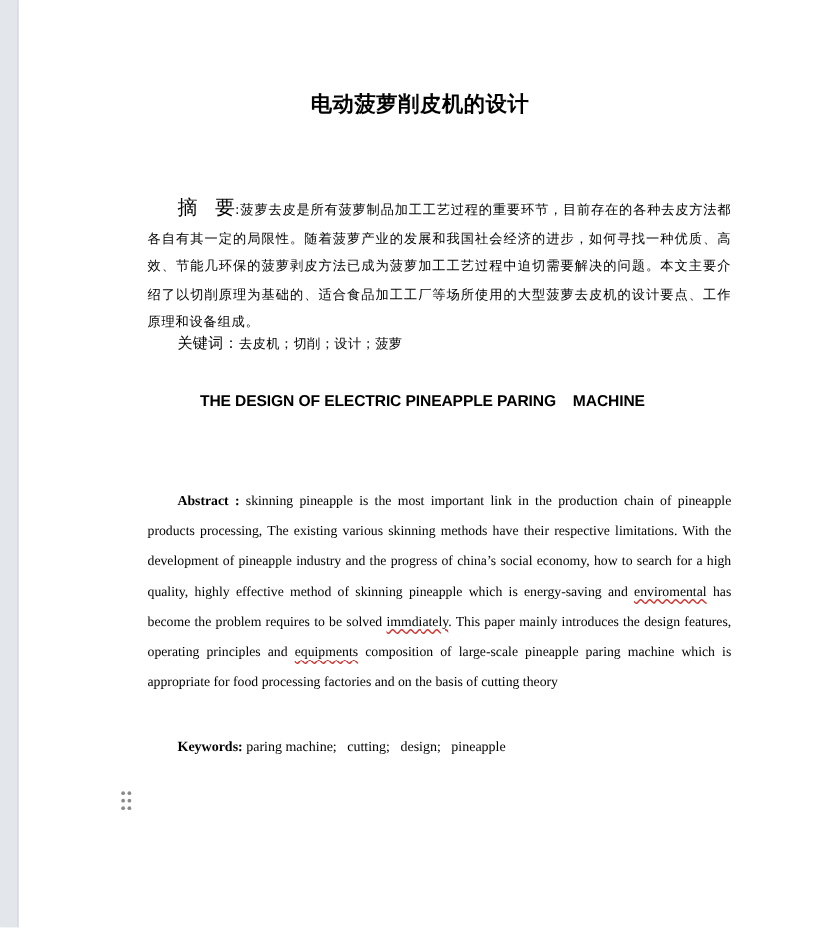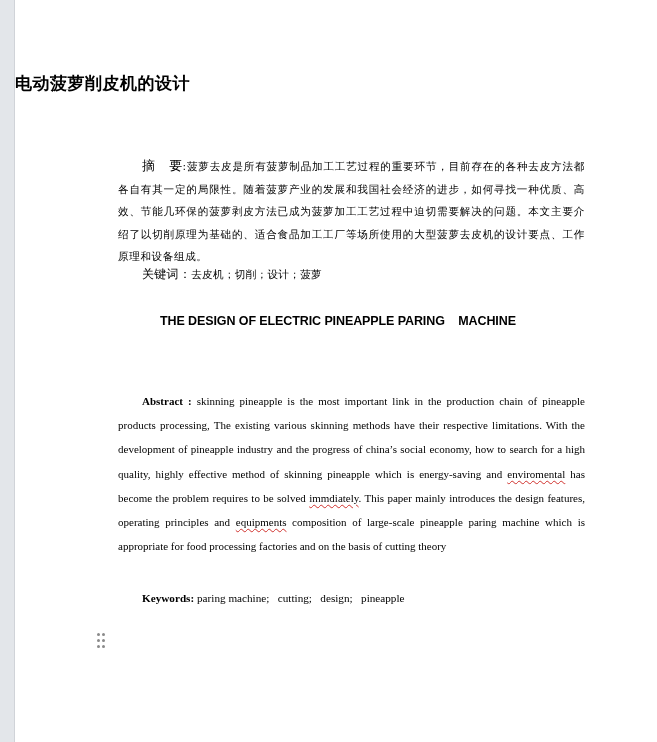--- a/index.html
+++ b/index.html
@@ -26,42 +26,42 @@
     .page {
       position: absolute;
       left: 15px; top: 0;
       width: 642px; height: 742px;
       background: #fff;
     }
     .cn-title {
       position: absolute;
       left: 0; width: 642px;
       top: 72px;
-      text-align: left;
+      text-align: center;
       font-family: "DejaVu Sans", sans-serif;
       font-weight: bold;
       font-size: 17px;
       letter-spacing: 0.5px;
       margin-left: 0px;
     }
     .cn-abstract {
       position: absolute;
       left: 103px;
       top: 155px;
       width: 467px;
       font-family: "DejaVu Sans", sans-serif;
       font-size: 10.6px;
       line-height: 22.6px;
       text-align: justify;
       text-align-last: left;
       letter-spacing: 0.6px;
       text-indent: 24px;
     }
     .cn-label {
-      font-size: 13px;
+      font-size: 16px;
       letter-spacing: 0;
     }
     .cn-label .gap { display: inline-block; width: 14px; }
     .cn-keywords {
       position: absolute;
       left: 127px;
       top: 264px;
       font-family: Liberation Serif, serif;
       font-size: 10.6px;
       line-height: 20px;

